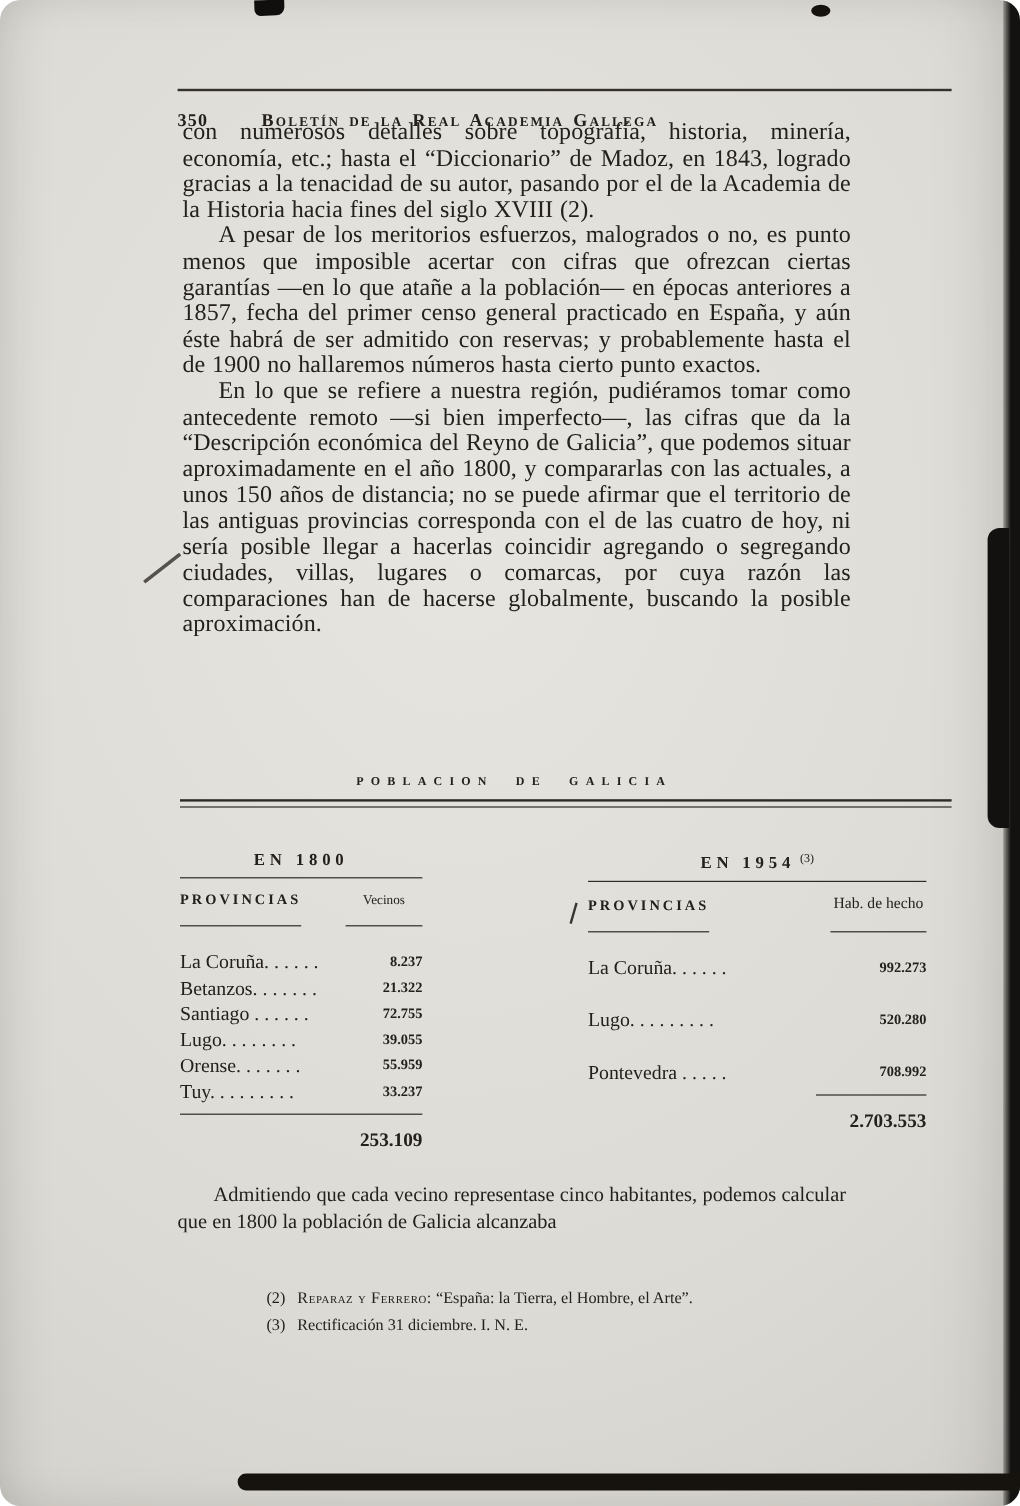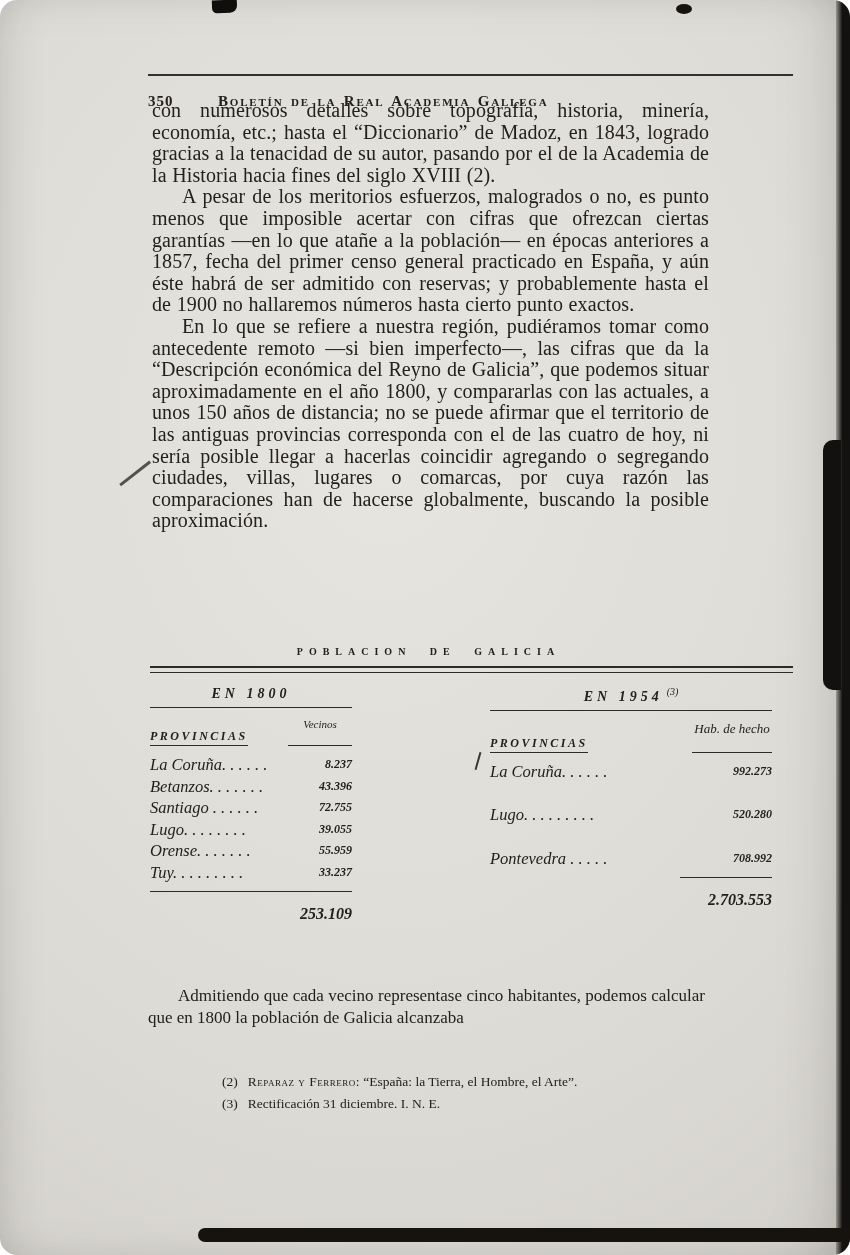--- a/index.html
+++ b/index.html
@@ -40,33 +40,33 @@
   .paras { position:absolute; top:100px; left:152px; width:557px; height:545px; overflow:hidden;
     font-size:20px; line-height:21.6px; text-align:justify; letter-spacing:.1px; word-spacing:.5px; hyphens:auto; }
   .paras p.indent { text-indent:30px; }
 
   
   .tbl { position:absolute; top:646px; left:150px; width:643px; }
   .t-title { width:557px; text-align:center; font-size:10px; font-weight:bold;
     letter-spacing:6px; word-spacing:10px; }
   .double-rule { margin-top:9px; width:643px; height:7px;
     border-top:2px solid #2e2b27; border-bottom:1.5px solid #2e2b27; }
-  .col { position:absolute; top:40px;font-style:italic; }
+  .col { position:absolute; top:64px; }
   .col-l { left:0; width:202px; }
   .col-r { left:340px; width:282px; }
   .period { text-align:center; font-size:14px; font-weight:bold; letter-spacing:4px;
     padding-bottom:5px; border-bottom:1.5px solid #2e2b27; }
   .period sup { font-size:10px; letter-spacing:0; margin-left:4px; font-weight:normal; }
   .subheads { display:flex; justify-content:space-between; align-items:flex-end; margin-top:10px; }
   .sh-name { font-size:12px; font-weight:bold; letter-spacing:2.5px;
-    border-bottom:1.5px solid #2e2b27; padding-bottom:1px; }
+    border-bottom:1.5px solid #2e2b27; padding-bottom:14px; }
   .sh-val { font-size:11px; border-bottom:1.5px solid #2e2b27; padding-bottom:15px;
     min-width:64px; text-align:center; }
   .col-r .sh-val { font-size:13px; min-width:80px; }
-  .rows { margin-top:8px; }
+  .rows { margin-top:19px; }
   .row { display:flex; justify-content:space-between; white-space:nowrap;
     font-size:16.5px; line-height:21.5px; }
   .row .val { font-weight:bold; font-size:12px; }
   .col-r .row { margin-bottom:22px; }
   .col-r .row:last-child { margin-bottom:0; }
   .total-rule { margin-top:8px; border-top:1.5px solid #2e2b27; }
   .col-r .total-rule { width:92px; margin-left:auto; }
   .total { text-align:right; font-weight:bold; font-size:16px; margin-top:13px; }
 
   
@@ -112,21 +112,21 @@
         <span class="sh-name">PROVINCIAS</span>
         <span class="sh-val">Vecinos</span>
       </div>
       <div class="rows">
         <div class="row">
             <span class="lbl">La Coruña. . . . . .</span>
             <span class="val">8.237</span>
           </div>
         <div class="row">
             <span class="lbl">Betanzos. . . . . . .</span>
-            <span class="val">43.396</span>
+            <span class="val">21.322</span>
           </div>
         <div class="row">
             <span class="lbl">Santiago . . . . . .</span>
             <span class="val">72.755</span>
           </div>
         <div class="row">
             <span class="lbl">Lugo. . . . . . . .</span>
             <span class="val">39.055</span>
           </div>
         <div class="row">

